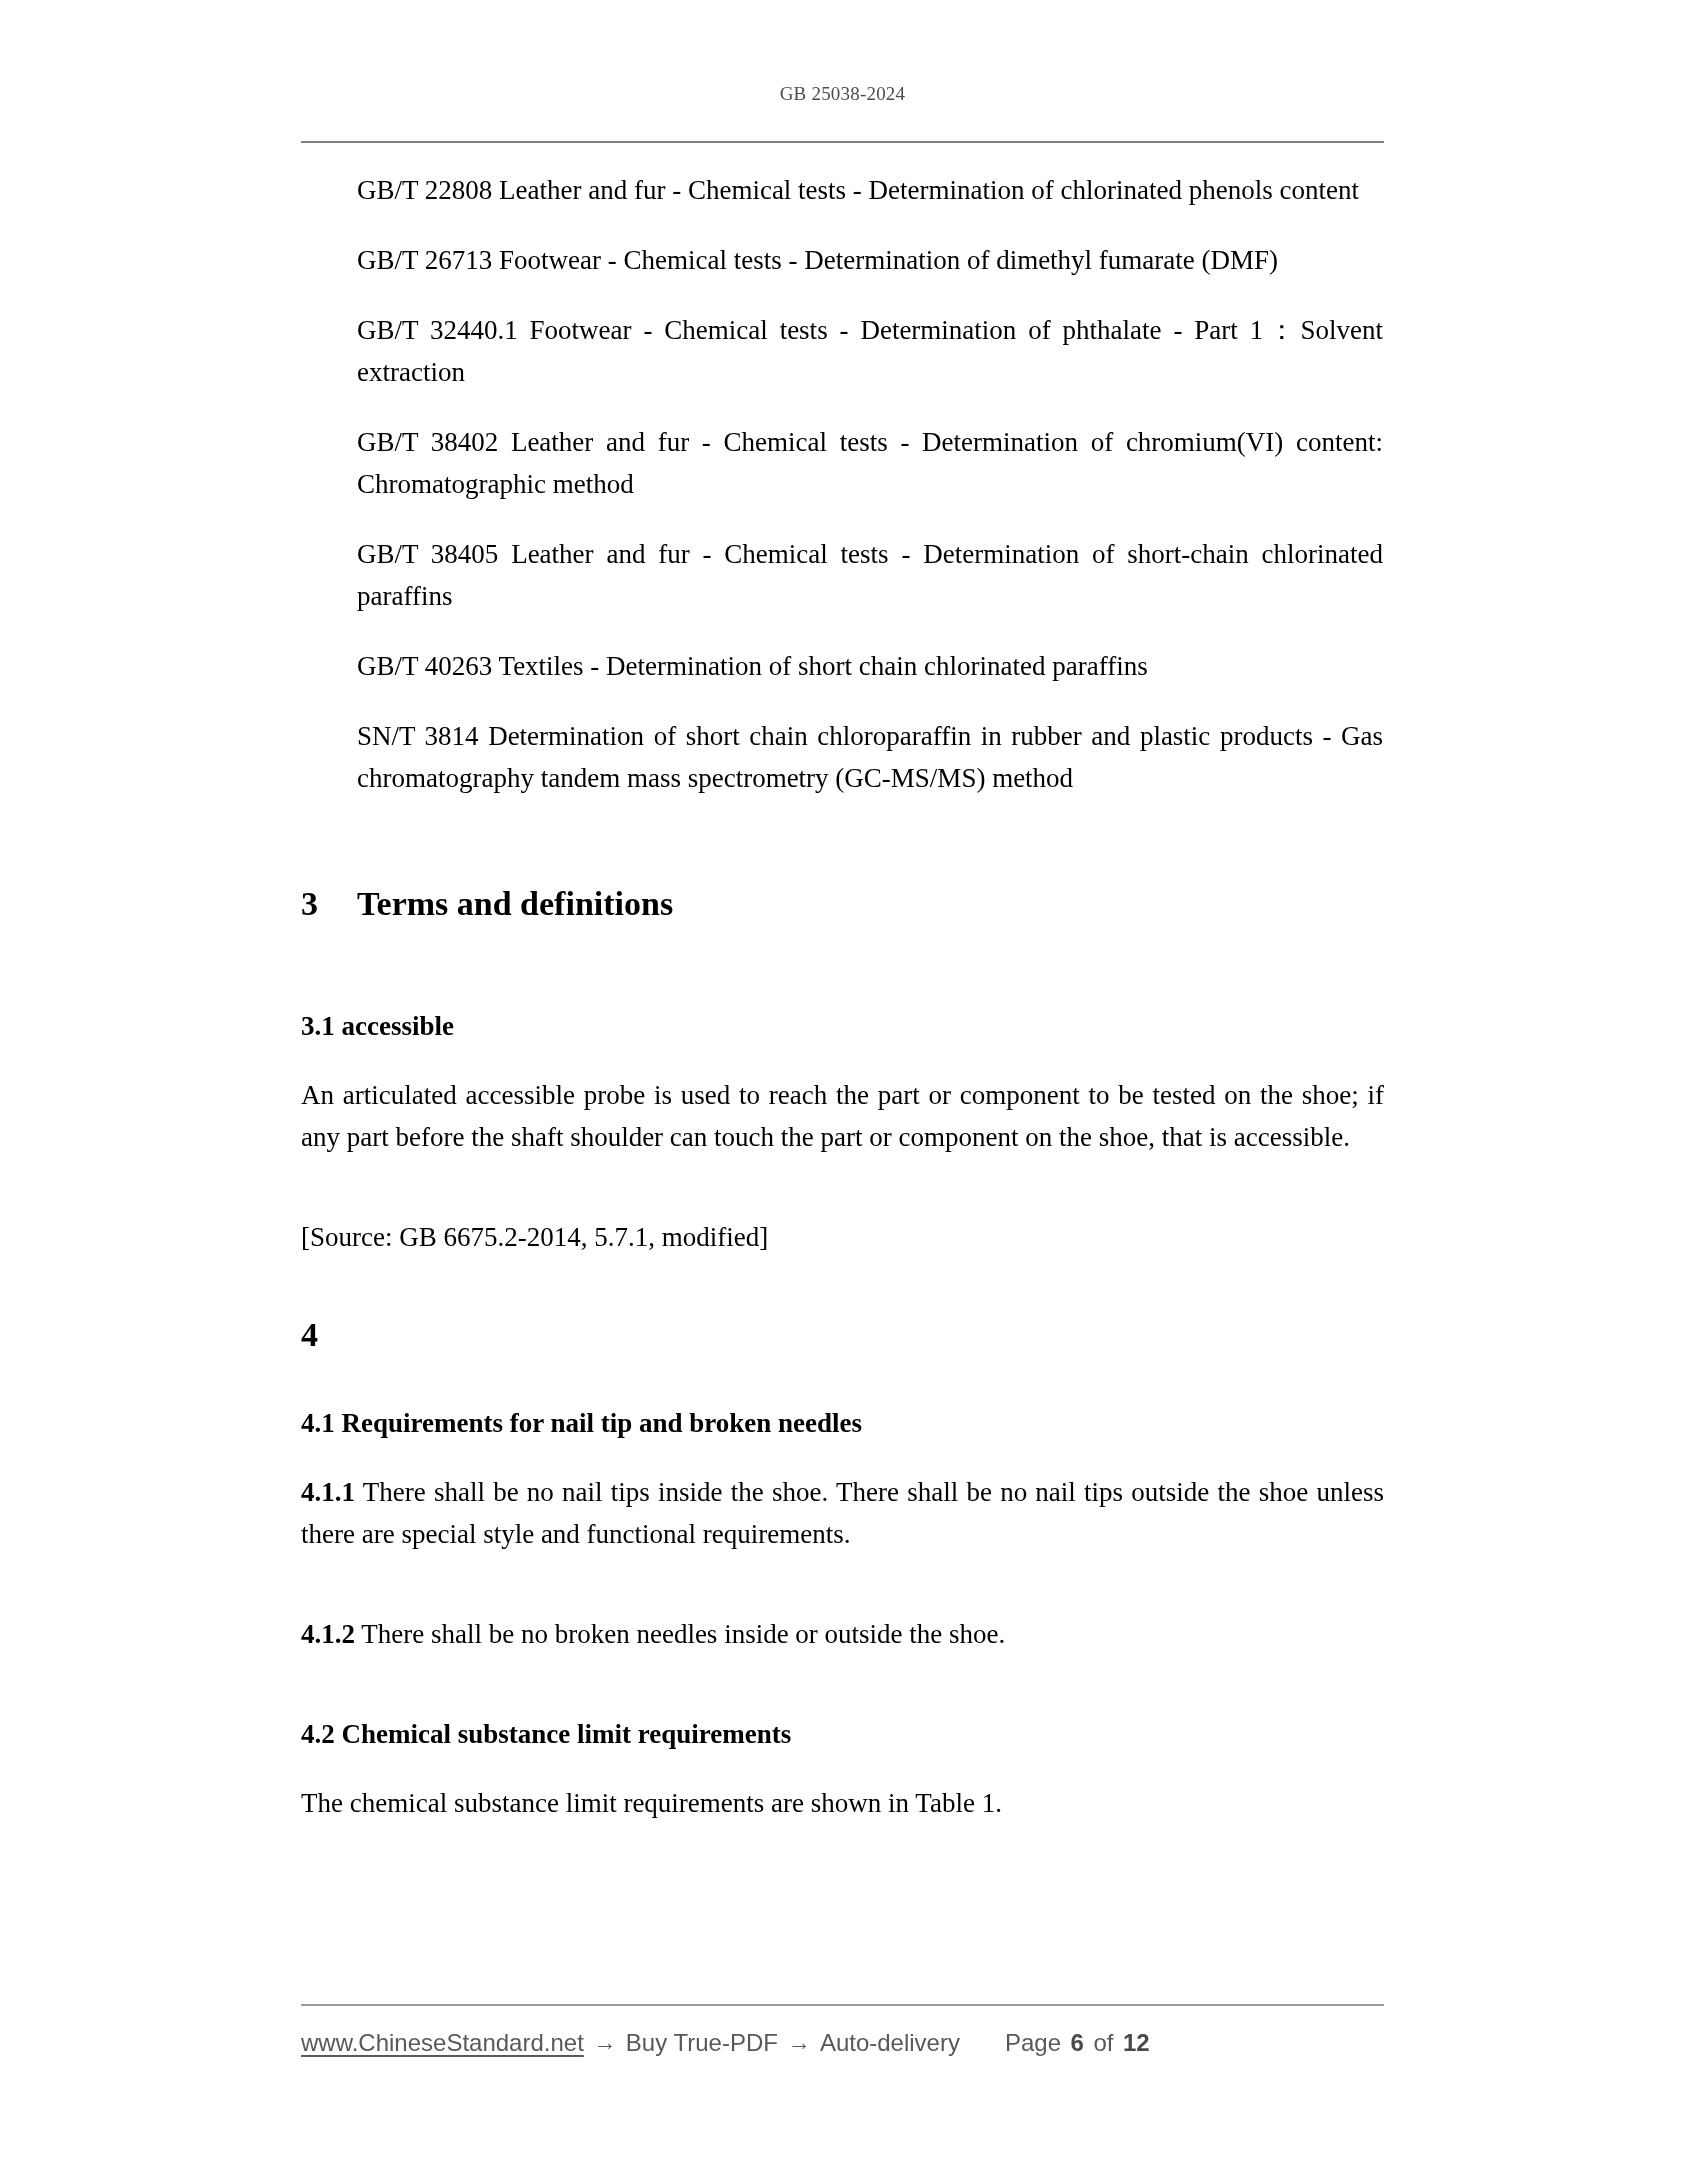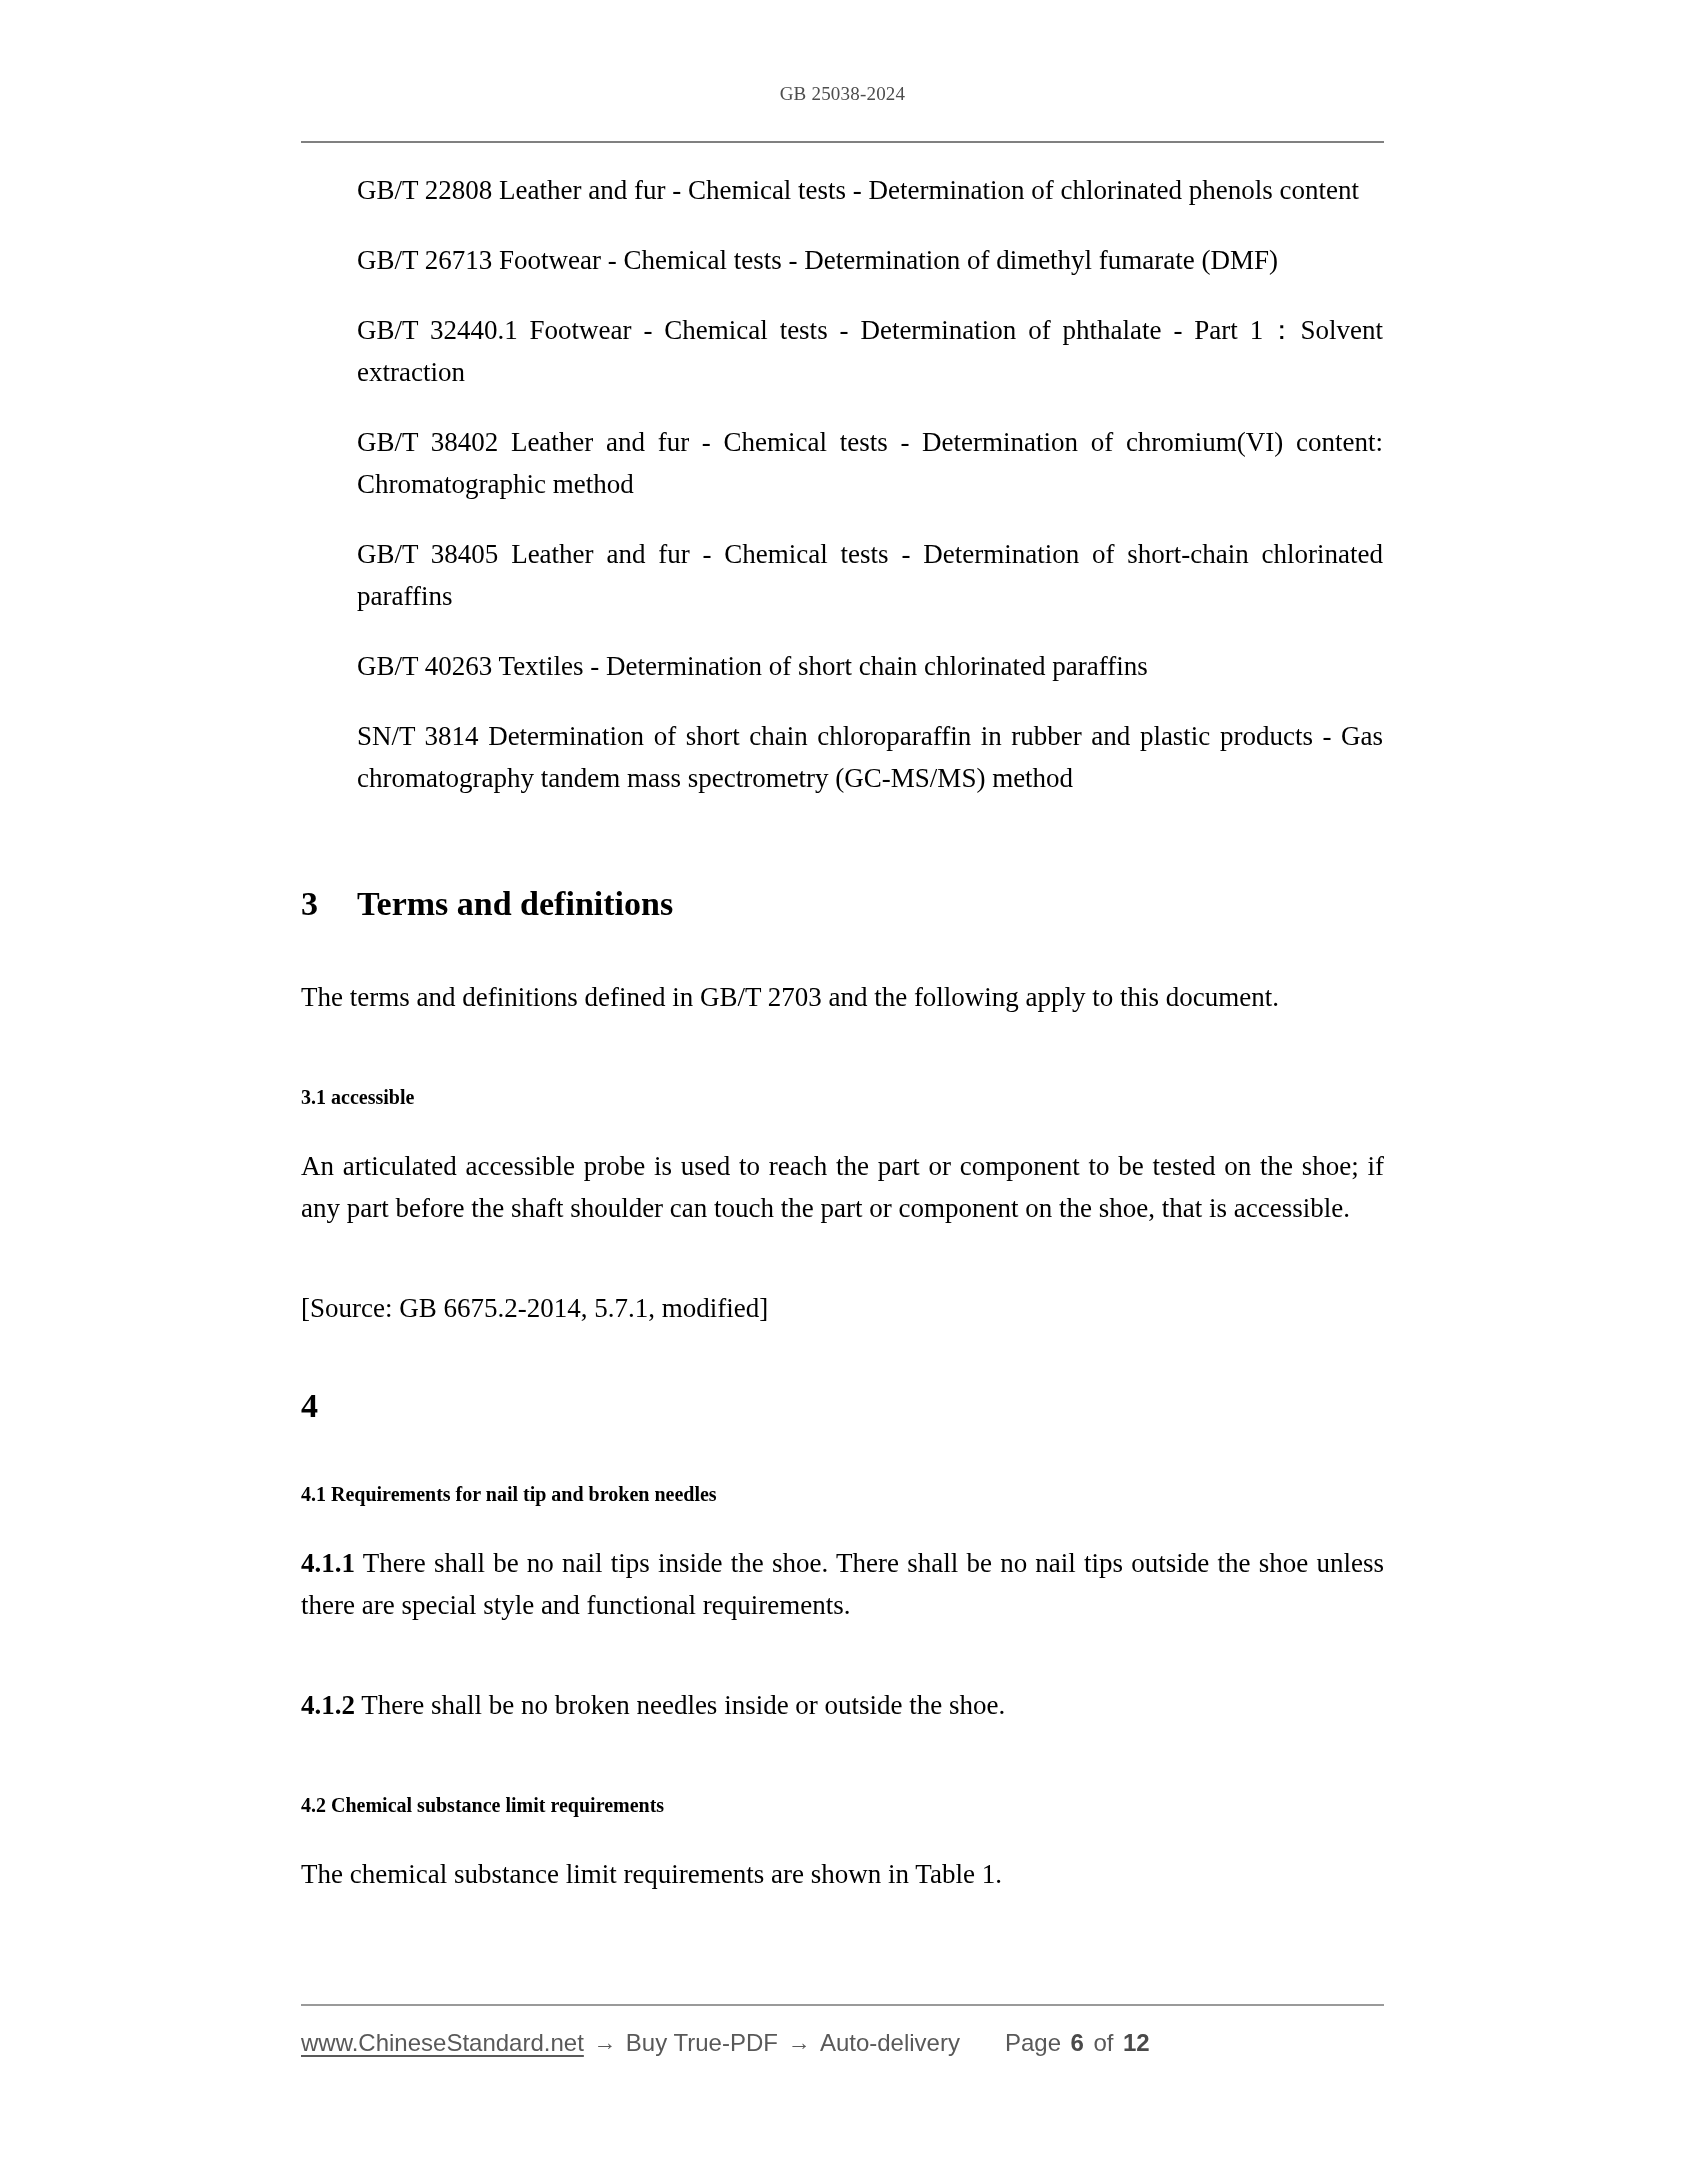--- a/index.html
+++ b/index.html
@@ -83,21 +83,21 @@
     display: flex;
     align-items: baseline;
   }
   .clause-head .num {
     display: inline-block;
     min-width: 56px;
   }
 
   .sub-head {
     font-weight: bold;
-    font-size: 20px;
+    font-size: 27px;
     line-height: 38px;
     margin: 0;
   }
 
   .lead-bold { font-weight: bold; }
 
   
   .sp-ref-to-clause3 { height: 54px; }
   .sp-clause3-to-body { height: 50px; }
   .sp-before-subhead { height: 31px; }
@@ -169,21 +169,20 @@
 
     <div class="sp-ref-to-clause3"></div>
 
     <h2 class="clause-head">
       <span class="num">3</span>
       <span>Terms and definitions</span>
     </h2>
 
     <div class="sp-clause3-to-body"></div>
 
-    <p class="body-para">The terms and definitions defined in GB/T 2703 and the following apply to this document.</p>
 
     <div class="sp-before-subhead"></div>
 
     <p class="sub-head">3.1 accessible</p>
 
     <div class="sp-after-subhead"></div>
 
     <p class="body-para">An articulated accessible probe is used to reach the part or component to be tested on the shoe; if any part before the shaft shoulder can touch the part or component on the shoe, that is accessible.</p>
 
     <div class="sp-small"></div>

